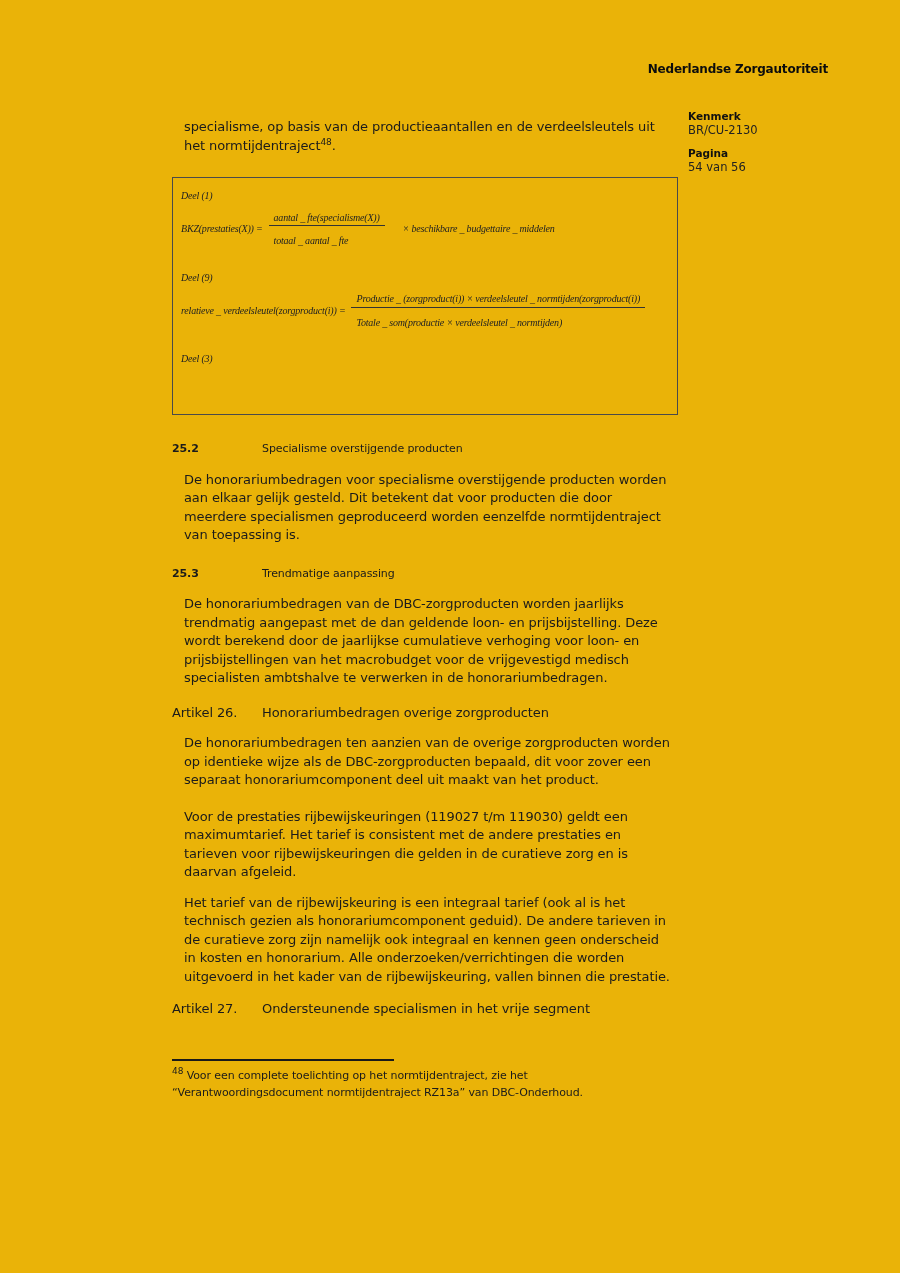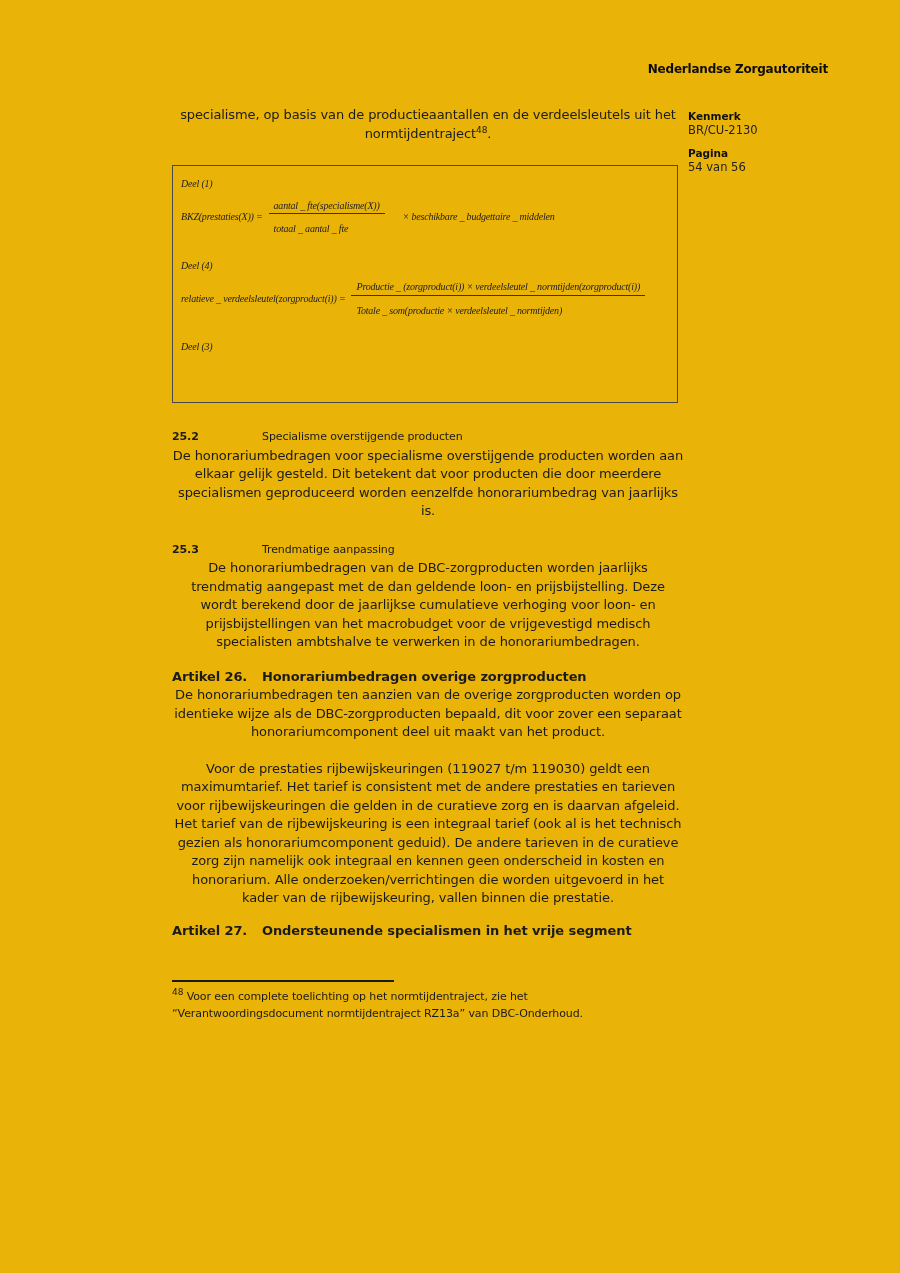--- a/index.html
+++ b/index.html
@@ -16,40 +16,40 @@
   }
   
   .sidebar { position:absolute; left:688px; top:110px; width:150px; }
   .meta-label { font-weight:bold; font-size:10.5px; line-height:13px; color:#111; }
   .meta-value { font-size:11.5px; line-height:14px; margin-bottom:10px; color:#222; }
   
   .content {
     position:absolute; left:172px; top:106px; width:512px;
     font-size:13px; line-height:18.5px; letter-spacing:-0.1px;
   }
-  .content p { margin:0;text-align:center; }
+  .content p { margin:12px; }
   sup { font-size:9px; line-height:0; }
   
   .formula-box {
     margin-top:22px; width:506px; height:238px; box-sizing:border-box;
     border:1px solid #4a4a4a; padding:12px 8px 0 8px; overflow:hidden;
     font-family:"Liberation Serif","DejaVu Serif",serif; font-style:italic;
     font-size:10px; letter-spacing:-0.2px; line-height:1.25; color:#222;
   }
   .deel-label { margin:0 0 9px 0; }
   .formula-row { display:flex; align-items:center; margin:0 0 24px 0; white-space:nowrap; }
   .f-lhs { margin-right:3px; }
   .f-suffix { margin-left:15px; }
   .frac { display:inline-flex; flex-direction:column; text-align:left; margin:0 3px;gap:8px; }
   .frac .num { display:block; border-bottom:1px solid #333; padding:0 5px 1px 5px; }
   .frac .den { display:block; padding:1px 5px 0 5px; }
   
   .section-heading { font-size:11px; }
   .section-heading .h-num { display:inline-block; width:90px; font-weight:bold; }
-  .article-heading { font-weight:bold; font-size:13px; }
+  .article-heading { font-weight:normal; font-size:13px; }
   .article-heading .h-num { display:inline-block; width:90px; }
   .h-252 { margin-top:25px; }
   .p-252 { margin-top:18px; }
   .h-253 { margin-top:20px; }
   .p-253 { margin-top:18px; }
   .h-a26 { margin-top:16px; }
   .p-a26 { margin-top:19px; }
   .p-blocklines { margin-top:18px; }
   .h-a27 { margin-top:14px; }
   
@@ -78,36 +78,36 @@
       <div class="deel-label">Deel (1)</div>
       <div class="formula-row">
         <span class="f-lhs">BKZ(prestaties(X)) =</span>
         <span class="frac">
           <span class="num">aantal _ fte(specialisme(X))</span>
           <span class="den">totaal _ aantal _ fte</span>
         </span>
         <span class="f-suffix">× beschikbare _ budgettaire _ middelen</span>
       </div>
 
-      <div class="deel-label">Deel (4)</div>
+      <div class="deel-label">Deel (9)</div>
       <div class="formula-row">
         <span class="f-lhs">relatieve _ verdeelsleutel(zorgproduct(i)) =</span>
         <span class="frac">
           <span class="num">Productie _ (zorgproduct(i)) × verdeelsleutel _ normtijden(zorgproduct(i))</span>
           <span class="den">Totale _ som(productie × verdeelsleutel _ normtijden)</span>
         </span>
       </div>
 
       <div class="deel-label">Deel (3)</div>
     </div>
 
     <div class="section-heading h-252">
       <span class="h-num">25.2</span><span class="title">Specialisme overstijgende producten</span>
     </div>
-    <p class="p-252">De honorariumbedragen voor specialisme overstijgende producten worden aan elkaar gelijk gesteld. Dit betekent dat voor producten die door meerdere specialismen geproduceerd worden eenzelfde honorariumbedrag van jaarlijks is.</p>
+    <p class="p-252">De honorariumbedragen voor specialisme overstijgende producten worden aan elkaar gelijk gesteld. Dit betekent dat voor producten die door meerdere specialismen geproduceerd worden eenzelfde normtijdentraject van toepassing is.</p>
 
     <div class="section-heading h-253">
       <span class="h-num">25.3</span><span class="title">Trendmatige aanpassing</span>
     </div>
     <p class="p-253">De honorariumbedragen van de DBC-zorgproducten worden jaarlijks trendmatig aangepast met de dan geldende loon- en prijsbijstelling. Deze wordt berekend door de jaarlijkse cumulatieve verhoging voor loon- en prijsbijstellingen van het macrobudget voor de vrijgevestigd medisch specialisten ambtshalve te verwerken in de honorariumbedragen.</p>
 
     <div class="article-heading h-a26">
       <span class="h-num">Artikel 26.</span><span>Honorariumbedragen overige zorgproducten</span>
     </div>
     <p class="p-a26">De honorariumbedragen ten aanzien van de overige zorgproducten worden op identieke wijze als de DBC-zorgproducten bepaald, dit voor zover een separaat honorariumcomponent deel uit maakt van het product.</p>

